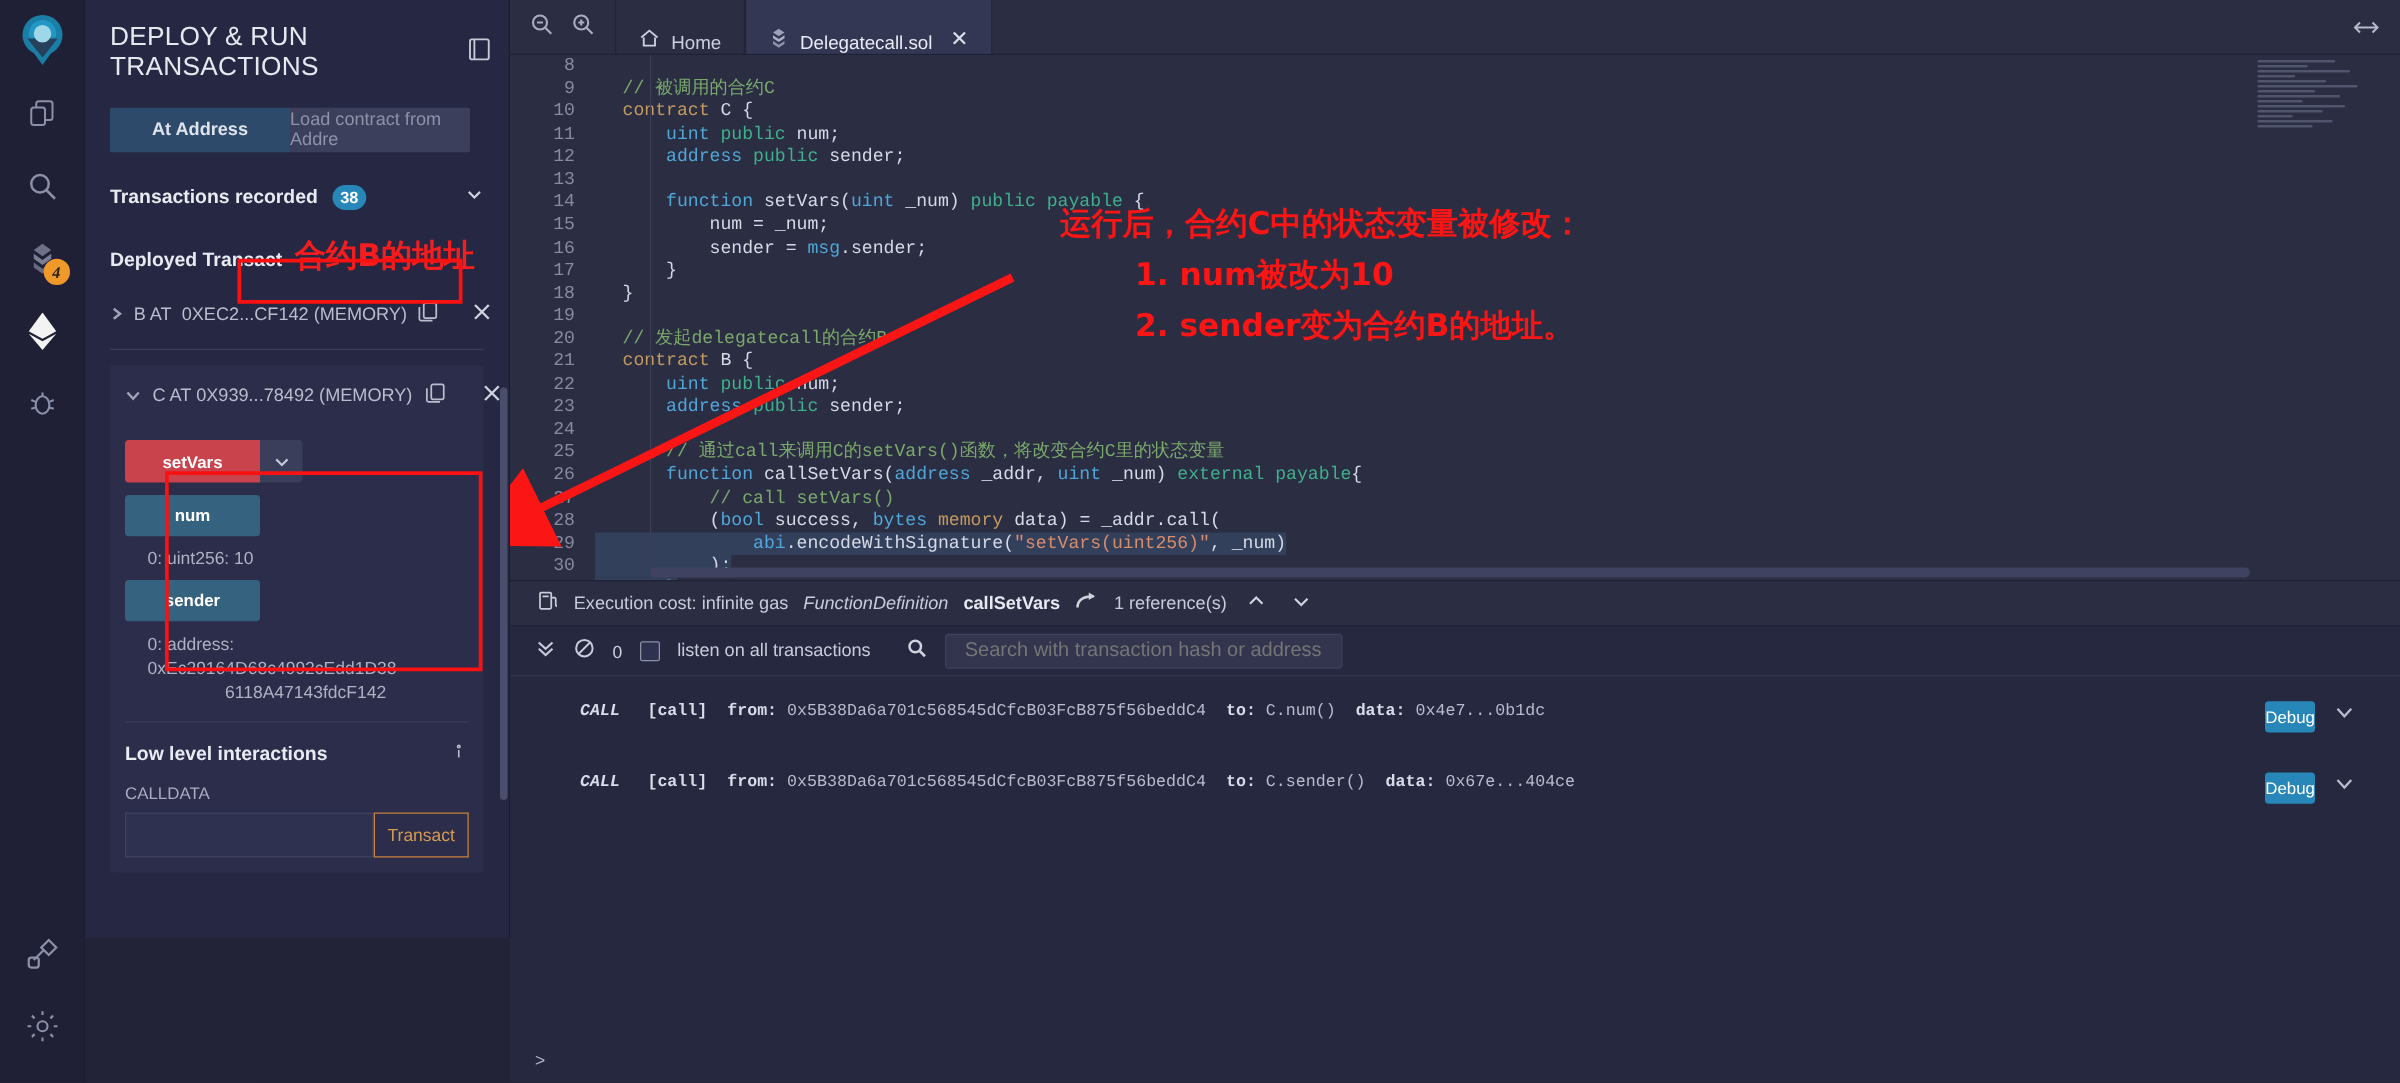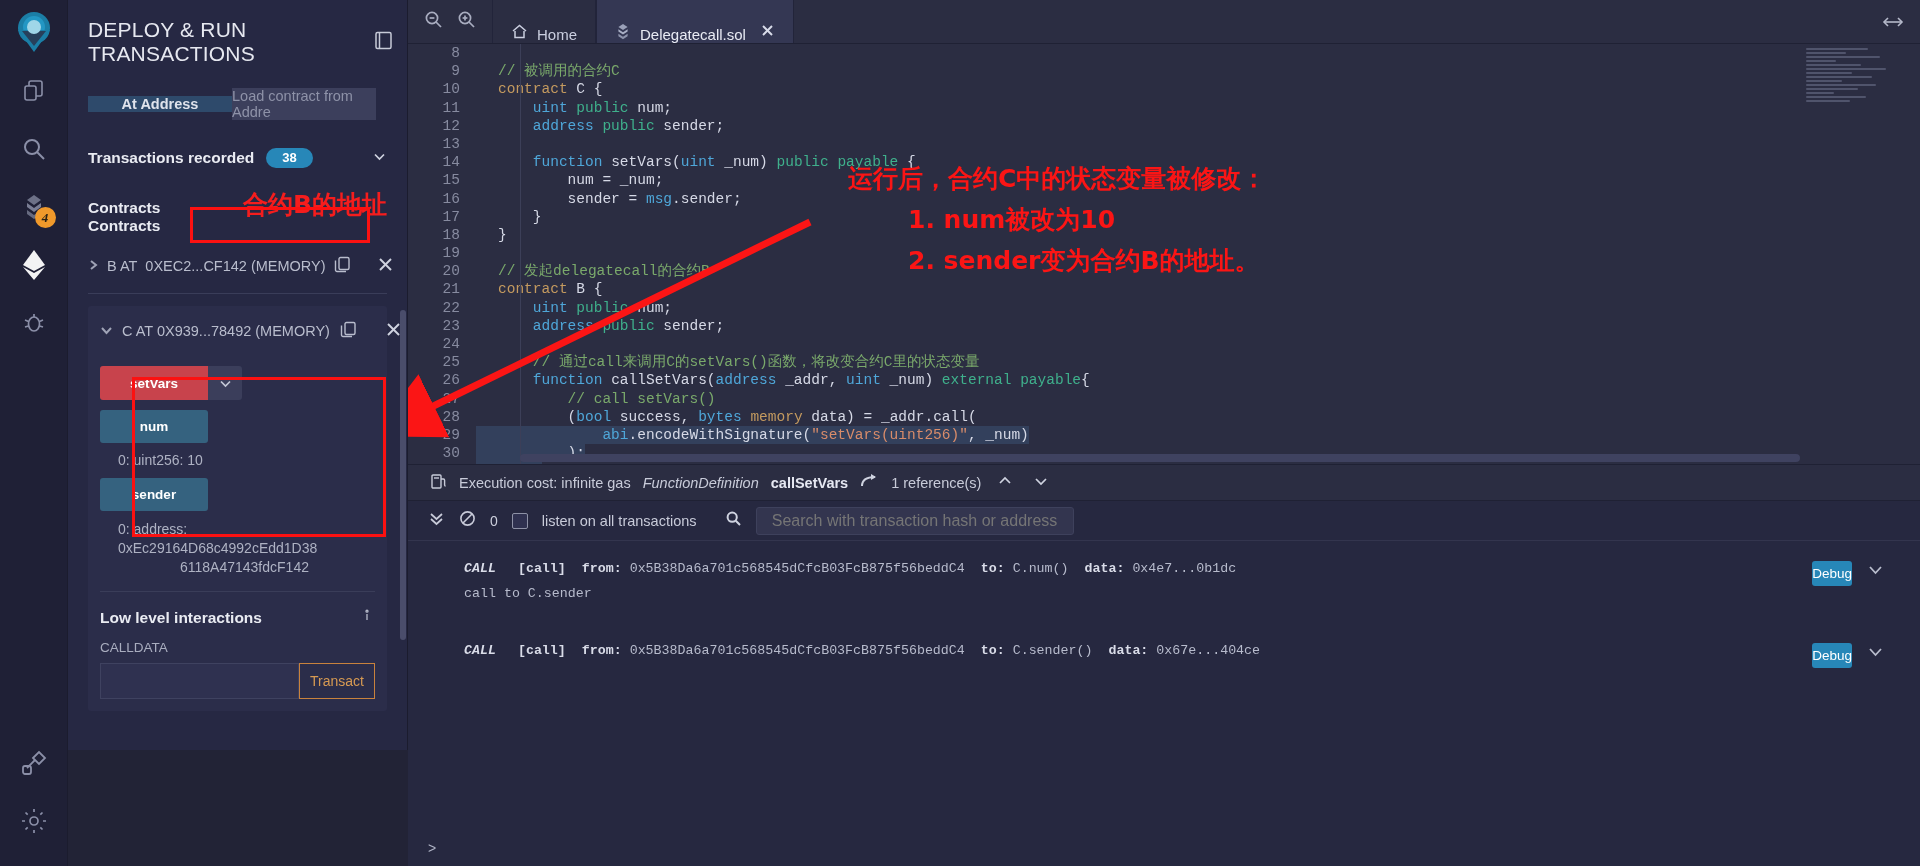--- a/index.html
+++ b/index.html
@@ -57,38 +57,38 @@
   .lp-title {
     color: #e6e8f0; font-size: 21px; letter-spacing: .2px;
     font-weight: 400;
   }
   .lp-headicon { color: #c7cad8; }
 
   .lp-body { padding: 0 20px; flex: 1 1 auto; overflow: hidden; position: relative; }
 
   .seg {
     display: flex; width: 288px; height: 36px; margin-top: 6px;
-    border-radius: 2px; overflow: hidden; align-items: center;
+    border-radius: 2px; overflow: hidden;
   }
   .seg > div {
     flex: 1 1 50%;
     display: flex; align-items: center; justify-content: center;
     font-size: 14.5px;
   }
   .seg-active { background: #2e4a6b; color: #dfe3ec; font-weight: bold; }
   .seg-inactive { background: #3c3f5c; color: #8e92a8; }
 
   .row-line {
     display: flex; align-items: center; gap: 12px;
     margin-top: 26px;
   }
   .row-label { color: #e9ebf2; font-size: 15.5px; font-weight: bold; }
   .pill {
     background: #2787b8; color: #fff; font-size: 13px; font-weight: bold;
-    border-radius: 11px; padding: 2px 16px; line-height: 16px;
+    border-radius: 11px; padding: 2px 6px; line-height: 16px;
   }
   .chev-right { margin-left: auto; color: #cfd3e0; }
 
   .row-line2 { display: flex; align-items: baseline; margin-top: 20px; }
   .anno-red {
     color: #f51d1d; font-size: 25px; font-weight: bold; margin-left: 10px;
     font-family: "DejaVu Sans", sans-serif; white-space: nowrap;
   }
 
   .contract-row {
@@ -379,21 +379,21 @@
         <span class="row-label">Transactions recorded</span>
         <span class="pill">38</span>
         <span class="chev-right">
           <svg width="15" height="15" viewBox="0 0 15 15" fill="none" stroke="currentColor" stroke-width="1.7">
             <polyline points="3,5.5 7.5,10 12,5.5"></polyline>
           </svg>
         </span>
       </div>
 
       <div class="row-line2">
-        <span class="row-label">Contracts Contracts</span>
+        <span class="row-label">Deployed Transact</span>
         <span class="anno-red">合约B的地址</span>
       </div>
 
       <div class="contract-row">
         <span class="caret">
           <svg width="11" height="12" viewBox="0 0 11 12" fill="none" stroke="#9fa3b6" stroke-width="2">
             <polyline points="3,2 8,6 3,10"></polyline>
           </svg>
         </span>
         <span class="contract-name">B AT</span>
@@ -627,21 +627,20 @@
               <span class="sub">&nbsp;0x5B38Da6a701c568545dCfcB03FcB875f56beddC4</span>
               <span class="kb">&nbsp;&nbsp;to:</span>
               <span class="sub">&nbsp;C.num()</span>
               <span class="kb">&nbsp;&nbsp;data:</span>
               <span class="sub">&nbsp;0x4e7...0b1dc</span>
               <span class="dbgbtn">Debug</span>
               <span class="dbgchev"><svg width="17" height="17" viewBox="0 0 17 17" fill="none" stroke="currentColor" stroke-width="1.8">
                   <polyline points="3,6 8.5,12 14,6"></polyline>
                 </svg></span>
             </div>
-            <div class="log2">call to C.sender</div>
           </div>
           <div style="margin-bottom: 30px;">
             <div class="log">
               <span class="call">CALL</span>
               <span class="kb">[call]</span>
               <span class="kb">&nbsp;&nbsp;from:</span>
               <span class="sub">&nbsp;0x5B38Da6a701c568545dCfcB03FcB875f56beddC4</span>
               <span class="kb">&nbsp;&nbsp;to:</span>
               <span class="sub">&nbsp;C.sender()</span>
               <span class="kb">&nbsp;&nbsp;data:</span>

